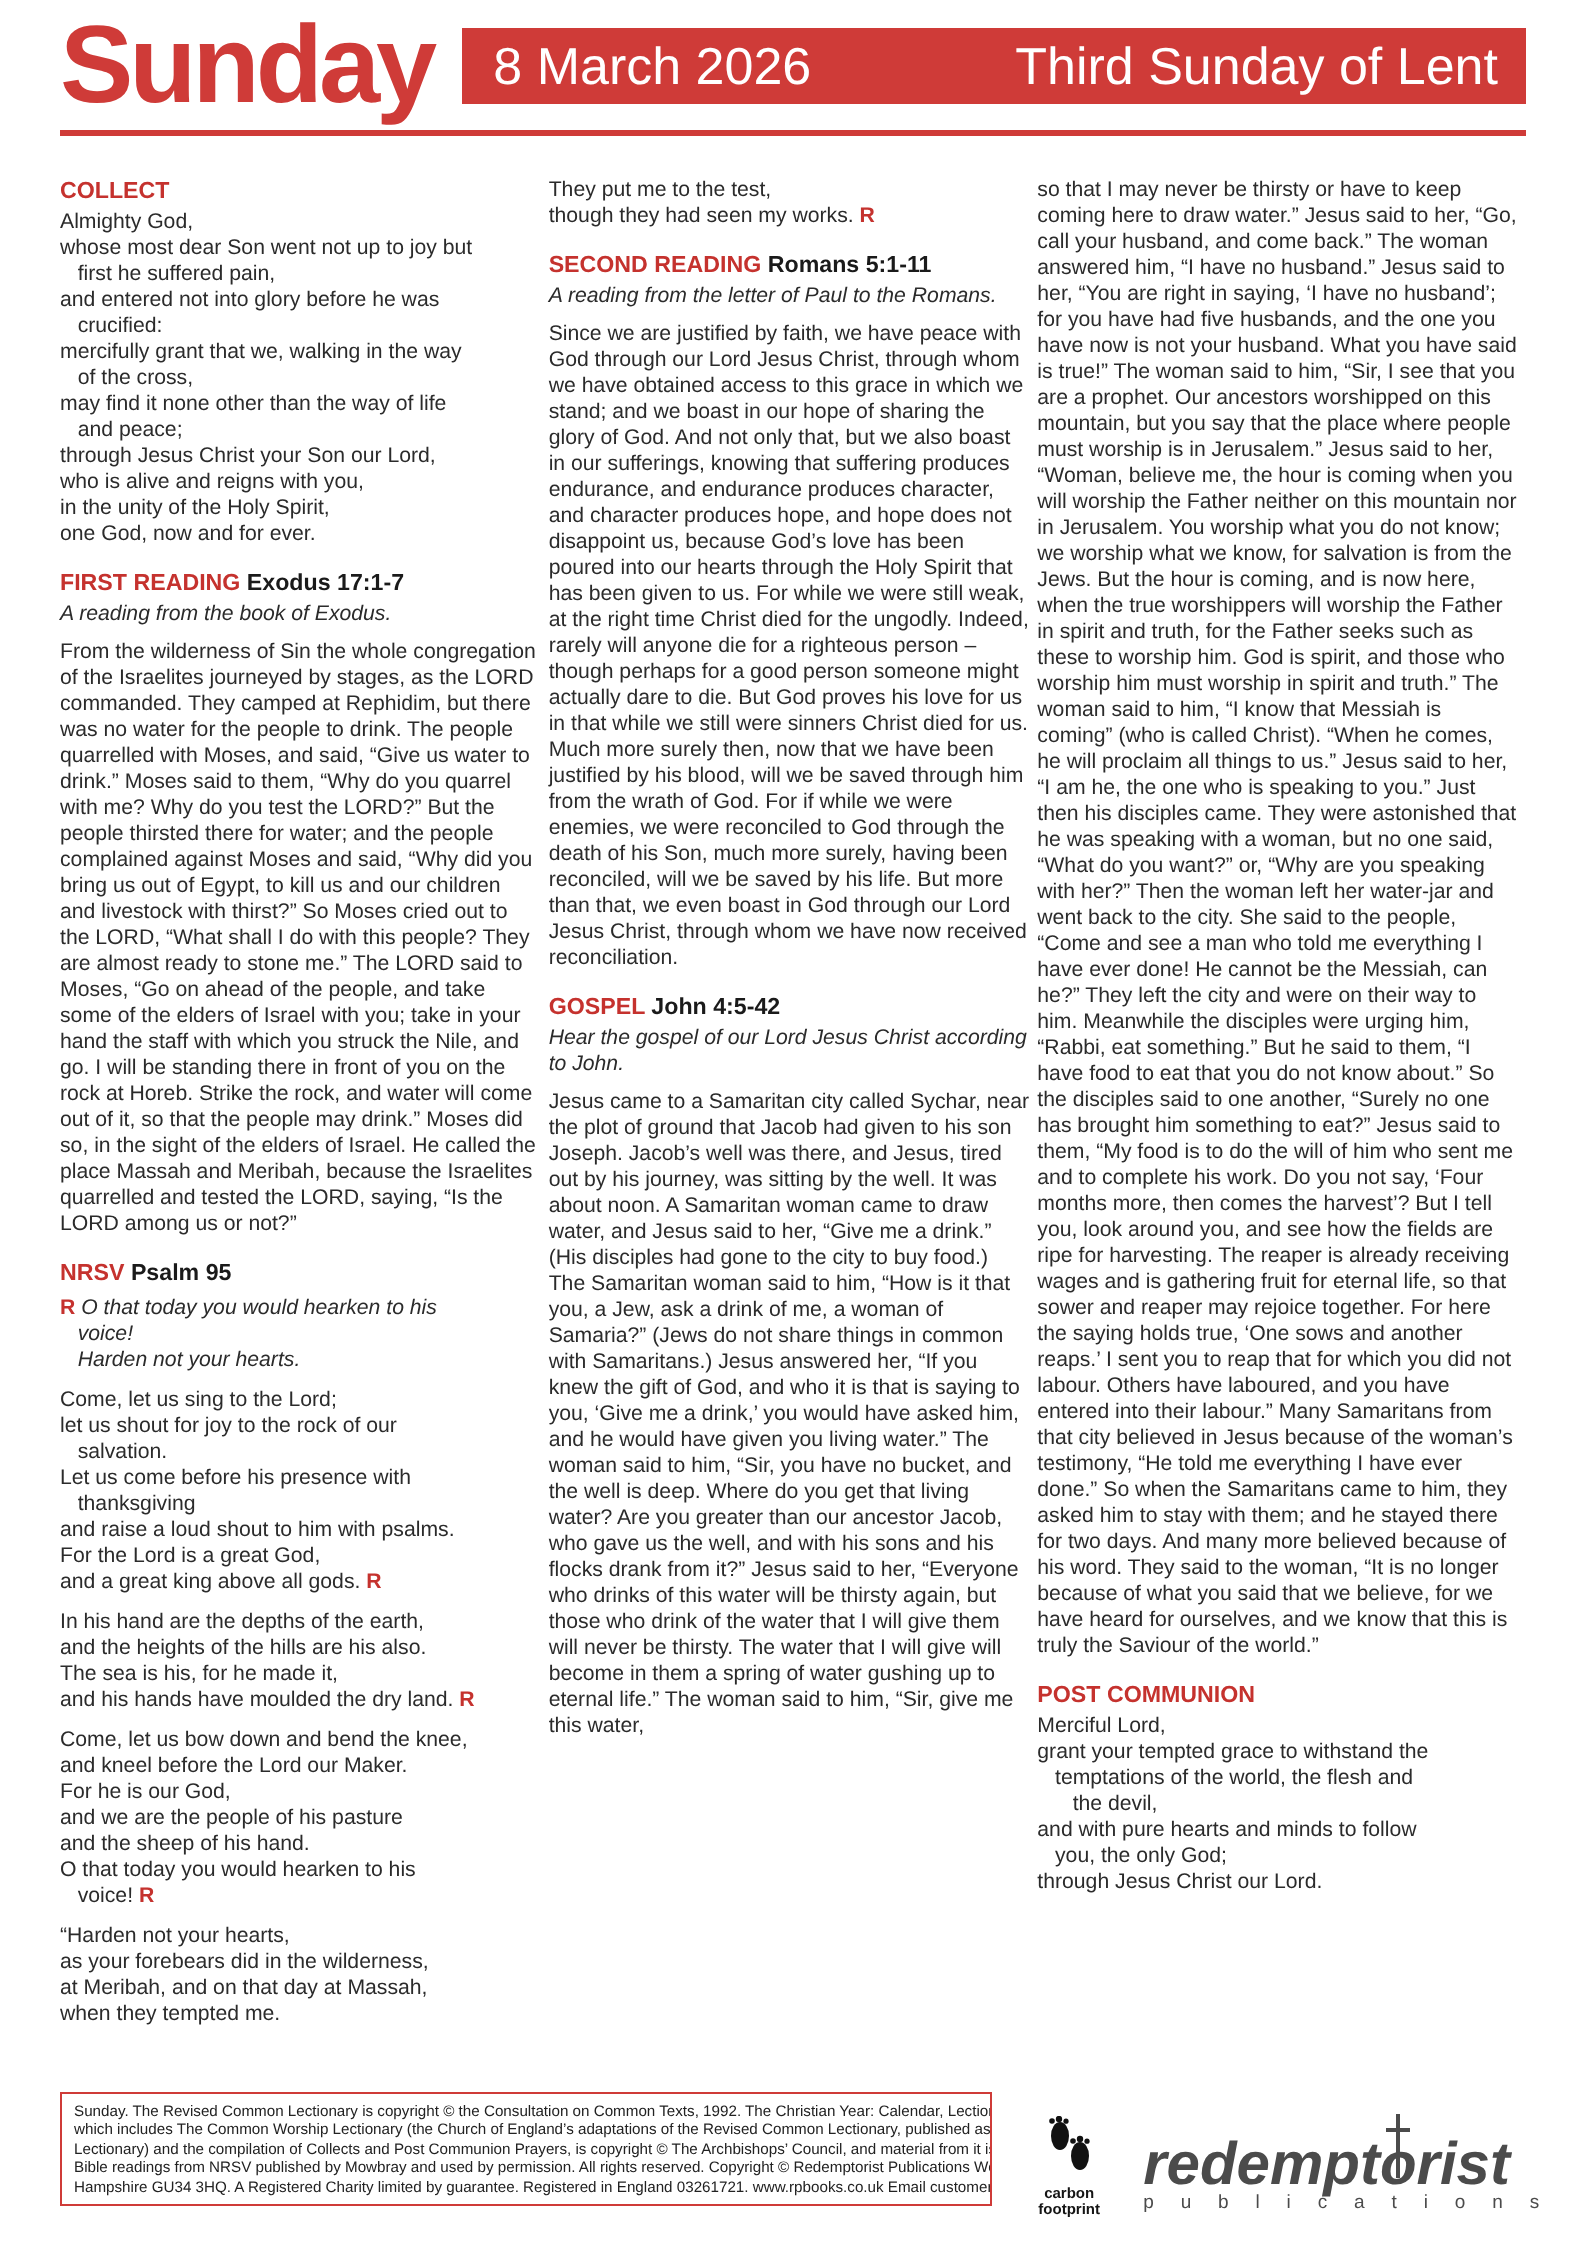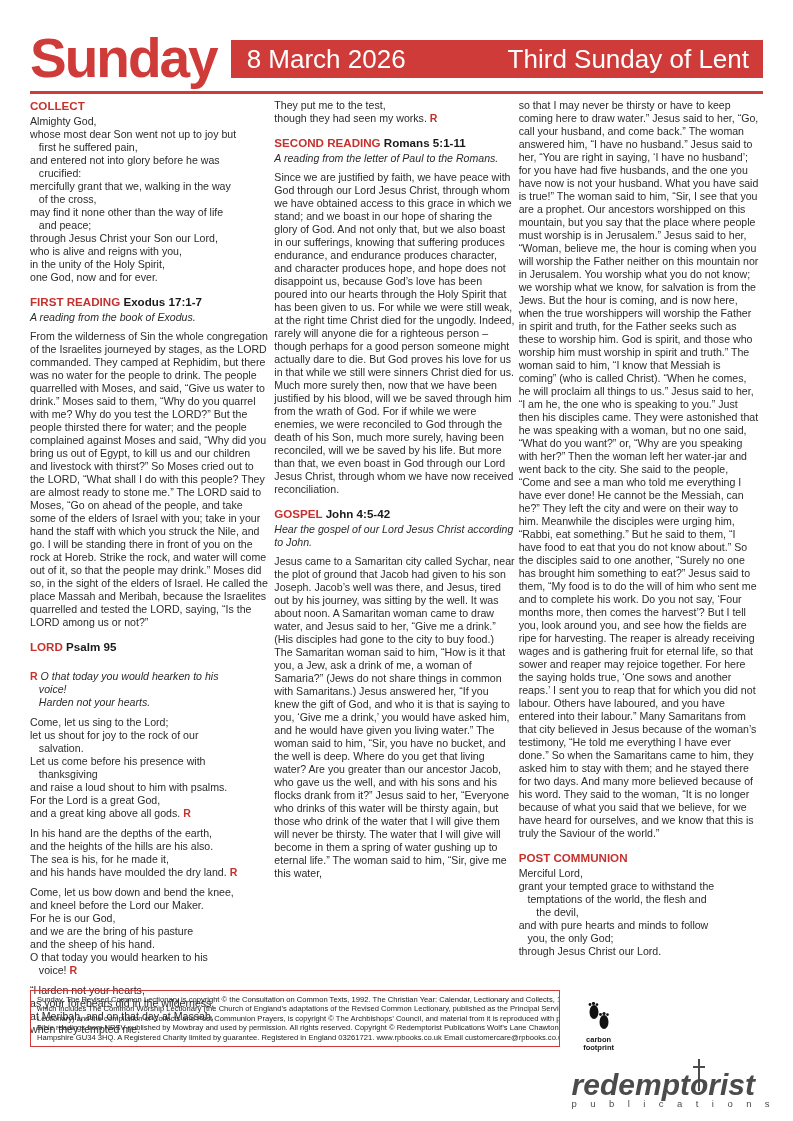--- a/index.html
+++ b/index.html
@@ -7,51 +7,51 @@
     --banner:#cf3b38;
     --ink:#2b2b2b;
     --logo:#4b4b4b;
   }
   html,body{margin:0;padding:0;background:#ffffff;}
   .page{
     position:relative;width:793px;height:1121px;background:#fff;
     font-family:"Liberation Sans",sans-serif;color:var(--ink);overflow:hidden;
   }
   
-  .masthead{display:flex;align-items:flex-start;padding:30px 30px 0 30px;text-align:center;}
+  .masthead{display:flex;align-items:flex-start;padding:4px 30px 0 30px;text-align:center;}
   .title{
     margin:0;font-size:55px;line-height:56px;font-weight:bold;
     color:var(--banner);letter-spacing:-2px;white-space:nowrap;
   }
   .banner{
     flex:1;margin-left:14px;margin-top:10px;height:38px;background:var(--banner);
     color:#fff;display:flex;align-items:center;justify-content:space-between;
     font-size:26px;font-weight:500;padding:0 14px 0 16px;gap:15px;
   }
   .rule{height:3px;background:var(--banner);margin:5px 30px 0 30px;}
   
-  .columns{display:flex;padding:5px 30px 0 30px;}
+  .columns{display:flex;padding:21px 30px 0 30px;}
   .col{flex:1;min-width:0;font-size:10.6px;line-height:13px;}
   h2{font-size:11.6px;line-height:14px;margin:11px 0 2px 0;font-weight:bold;color:var(--accent);}
   h2.first{margin-top:0;}
   h2 .ref{color:#1a1a1a;}
   .intro{font-style:italic;margin:0 0 6px 0;}
   .para{margin:0 4px 7px 0;}
   .pw{white-space:pre-wrap;}
   .rmark{color:var(--accent);font-weight:bold;font-style:normal;}
-  .response{font-style:italic;margin:16px 0 7px 0;}
+  .response{font-style:italic;margin:4px 0 7px 0;}
   .stanza{margin:0 0 7px 0;}
   
   .footer{position:absolute;left:30px;right:18px;bottom:12px;display:flex;align-items:flex-start;gap:12px;}
   .legal{
     border:1.5px solid var(--banner);padding:4px 6px;width:546px;box-sizing:border-box;
     font-size:7.6px;line-height:9.4px;color:#222;overflow:hidden;
   }
   .legal div{white-space:nowrap;}
-  .logos{display:flex;align-items:flex-start;gap:10px;padding-top:12px;flex-direction:column;}
+  .logos{display:flex;align-items:center;gap:10px;padding-top:12px;}
   .carbon{width:54px;text-align:center;color:#151515;}
   .carbon .cf-label{font-size:7.5px;font-weight:bold;line-height:8px;}
   .publisher{position:relative;padding-top:10px;}
   .wordmark{font-size:30px;line-height:25px;font-weight:bold;color:var(--logo);letter-spacing:0;white-space:nowrap;font-style:italic;}
   .logo-o{position:relative;display:inline-block;}
   .logo-o::before{content:"";position:absolute;left:50%;top:-13px;width:2px;height:32px;background:var(--logo);transform:translateX(-50%);}
   .logo-o::after{content:"";position:absolute;left:50%;top:-6px;width:12px;height:2px;background:var(--logo);transform:translateX(-50%);}
   .pub-sub{font-size:9.5px;letter-spacing:5.4px;color:var(--logo);margin-top:1px;white-space:nowrap;}
 </style>
 </head>
@@ -90,40 +90,40 @@
 one God, now and for ever.</div>
       </div>
 
       <div>
         <h2><span>FIRST READING</span> <span class="ref">Exodus 17:1-7</span></h2>
         <div class="intro">A reading from the book of Exodus.</div>
         <div class="para">From the wilderness of Sin the whole congregation of the Israelites journeyed by stages, as the LORD commanded. They camped at Rephidim, but there was no water for the people to drink. The people quarrelled with Moses, and said, “Give us water to drink.” Moses said to them, “Why do you quarrel with me? Why do you test the LORD?” But the people thirsted there for water; and the people complained against Moses and said, “Why did you bring us out of Egypt, to kill us and our children and livestock with thirst?” So Moses cried out to the LORD, “What shall I do with this people? They are almost ready to stone me.” The LORD said to Moses, “Go on ahead of the people, and take some of the elders of Israel with you; take in your hand the staff with which you struck the Nile, and go. I will be standing there in front of you on the rock at Horeb. Strike the rock, and water will come out of it, so that the people may drink.” Moses did so, in the sight of the elders of Israel. He called the place Massah and Meribah, because the Israelites quarrelled and tested the LORD, saying, “Is the LORD among us or not?”</div>
       </div>
 
       <div>
-        <h2><span>LORD</span> <span class="ref">Psalm 95</span></h2>
+        <h2><span>NRSV</span> <span class="ref">Psalm 95</span></h2>
         <div class="response"><span class="rmark">R</span><span class="pw"> O that today you would hearken to his
    voice!
    Harden not your hearts.</span></div>
         <div class="stanza"><span class="pw">Come, let us sing to the Lord;
 let us shout for joy to the rock of our
    salvation.
 Let us come before his presence with
    thanksgiving
 and raise a loud shout to him with psalms.
 For the Lord is a great God,
 and a great king above all gods. </span><span class="rmark">R</span></div>
         <div class="stanza"><span class="pw">In his hand are the depths of the earth,
 and the heights of the hills are his also.
 The sea is his, for he made it,
 and his hands have moulded the dry land. </span><span class="rmark">R</span></div>
         <div class="stanza"><span class="pw">Come, let us bow down and bend the knee,
 and kneel before the Lord our Maker.
 For he is our God,
-and we are the bring of his pasture
+and we are the people of his pasture
 and the sheep of his hand.
 O that today you would hearken to his
    voice! </span><span class="rmark">R</span></div>
         <div class="stanza"><span class="pw">“Harden not your hearts,
 as your forebears did in the wilderness,
 at Meribah, and on that day at Massah,
 when they tempted me.</span><span class="rmark"></span></div>
       </div>
     </section>
 

